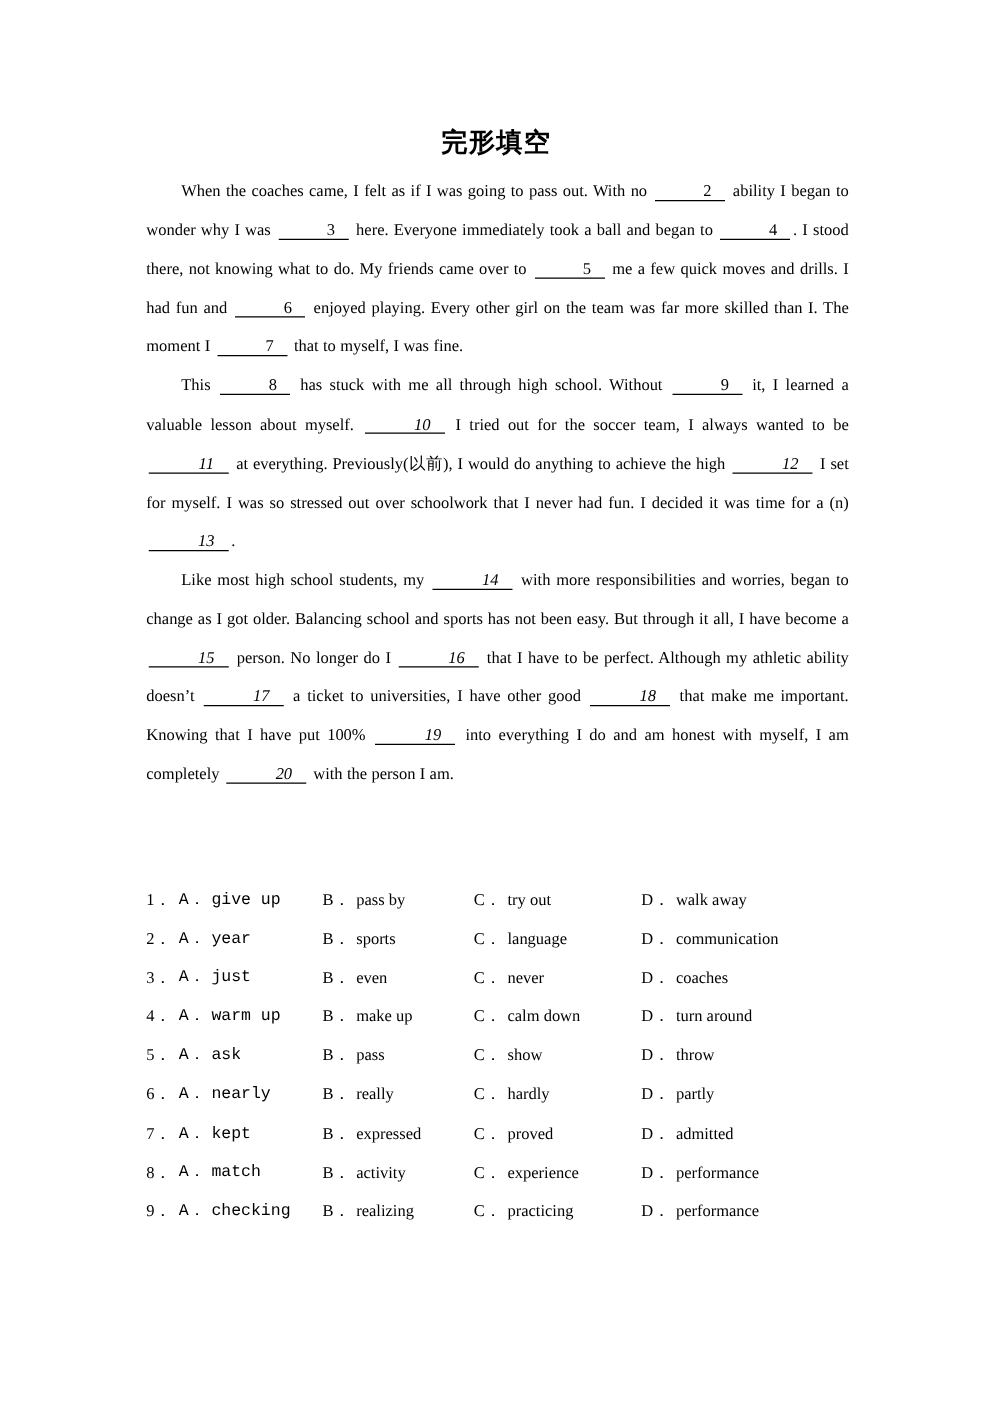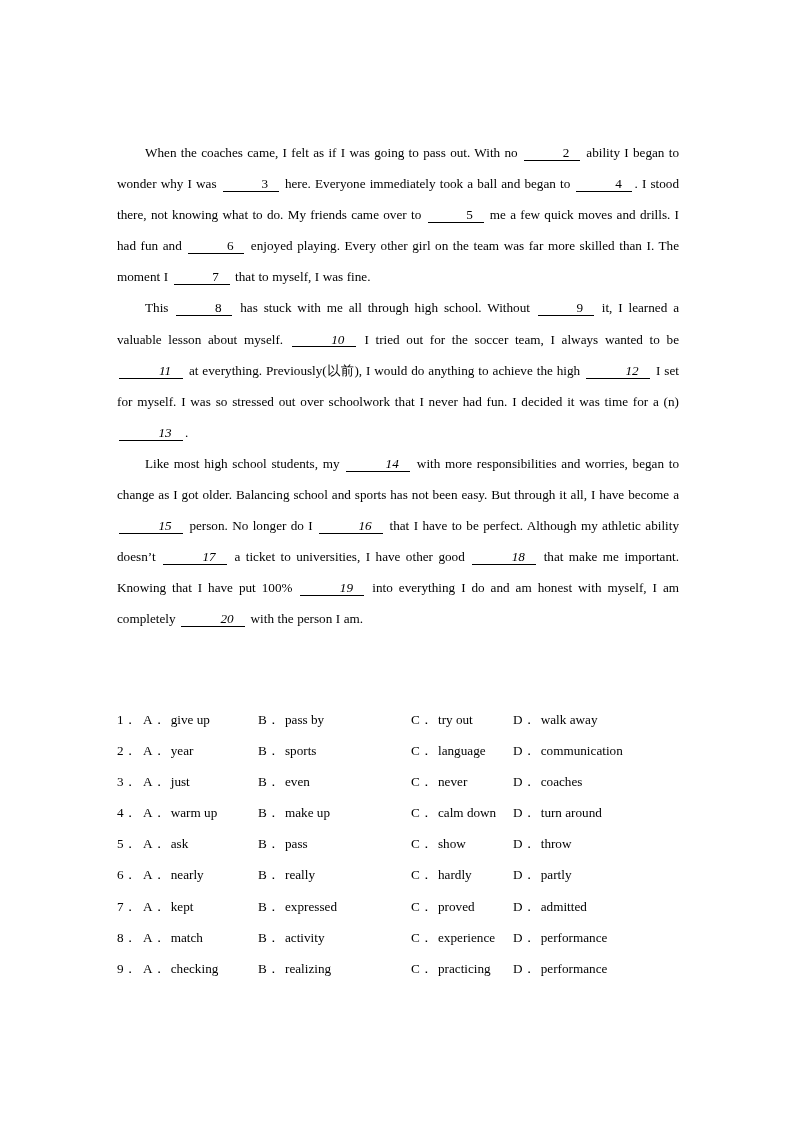--- a/index.html
+++ b/index.html
@@ -86,36 +86,37 @@
   .opt-num {
     position: absolute;
     left: 0;
     width: 26px;
     text-align: left;
   }
   .opt-cell {
     position: absolute;
     white-space: nowrap;
   }
-  .opt-cell.c-a { left: 26px; }
+  .opt-cell.c-a { left: 26px; font-family: Liberation Mono, monospace; }
   .opt-cell.c-b { left: 141px; }
-  .opt-cell.c-c { left: 294px; text-align: right; }
+  .opt-cell.c-c { left: 262px; text-align: right; }
   .opt-cell.c-d { left: 396px; }
   .opt-letter {
     letter-spacing: 0px;
   }
   .opt-text {
     margin-left: 5px;
   }
 </style>
 </head>
 <body>
 
 <div class="page">
 
+  <div class="doc-title">完形填空</div>
 
   <div class="passage">
       <p class="para"><span>When the coaches came, I felt as if I was going to pass out. With no </span><span class="blank w1">2</span><span> ability I began to wonder why I was </span><span class="blank w1">3</span><span> here. Everyone immediately took a ball and began to </span><span class="blank w1">4</span><span>. I stood there, not knowing what to do. My friends came over to </span><span class="blank w1">5</span><span> me a few quick moves and drills. I had fun and </span><span class="blank w1">6</span><span> enjoyed playing. Every other girl on the team was far more skilled than I. The moment I </span><span class="blank w1">7</span><span> that to myself, I was fine.</span></p>
       <p class="para"><span>This </span><span class="blank w1">8</span><span> has stuck with me all through high school. Without </span><span class="blank w1">9</span><span> it, I learned a valuable lesson about myself. </span><span class="blank w2">10</span><span> I tried out for the soccer team, I always wanted to be </span><span class="blank w2">11</span><span> at everything. Previously(以前), I would do anything to achieve the high </span><span class="blank w2">12</span><span> I set for myself. I was so stressed out over schoolwork that I never had fun. I decided it was time for a (n) </span><span class="blank w2">13</span><span>.</span></p>
       <p class="para"><span>Like most high school students, my </span><span class="blank w2">14</span><span> with more responsibilities and worries, began to change as I got older. Balancing school and sports has not been easy. But through it all, I have become a </span><span class="blank w2">15</span><span> person. No longer do I </span><span class="blank w2">16</span><span> that I have to be perfect. Although my athletic ability doesn’t </span><span class="blank w2">17</span><span> a ticket to universities, I have other good </span><span class="blank w2">18</span><span> that make me important. Knowing that I have put 100% </span><span class="blank w2">19</span><span> into everything I do and am honest with myself, I am completely </span><span class="blank w2">20</span><span> with the person I am.</span></p>
     </div>
 
   <div class="options">
       <div class="opt-row">
         <span class="opt-num">1．</span>

